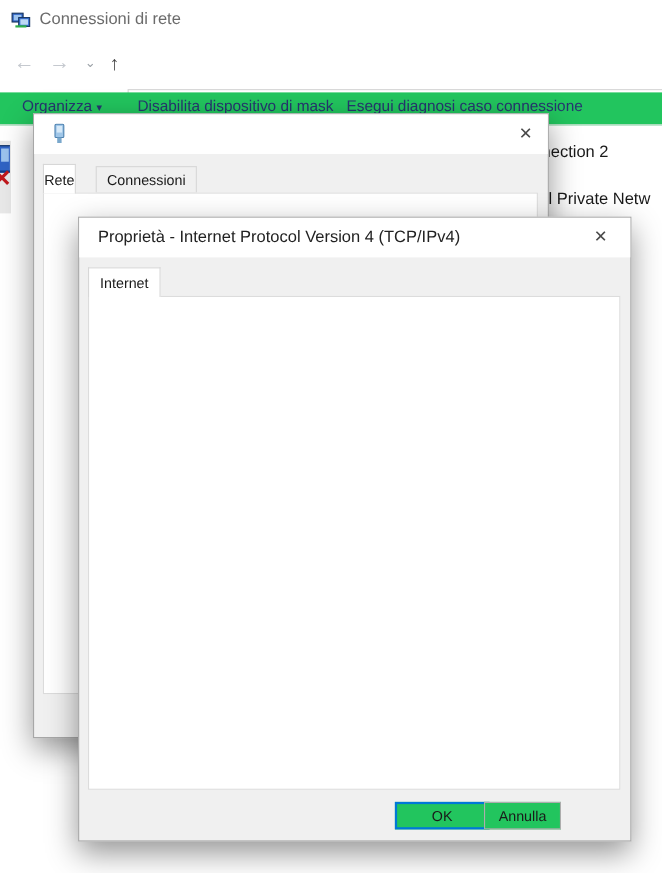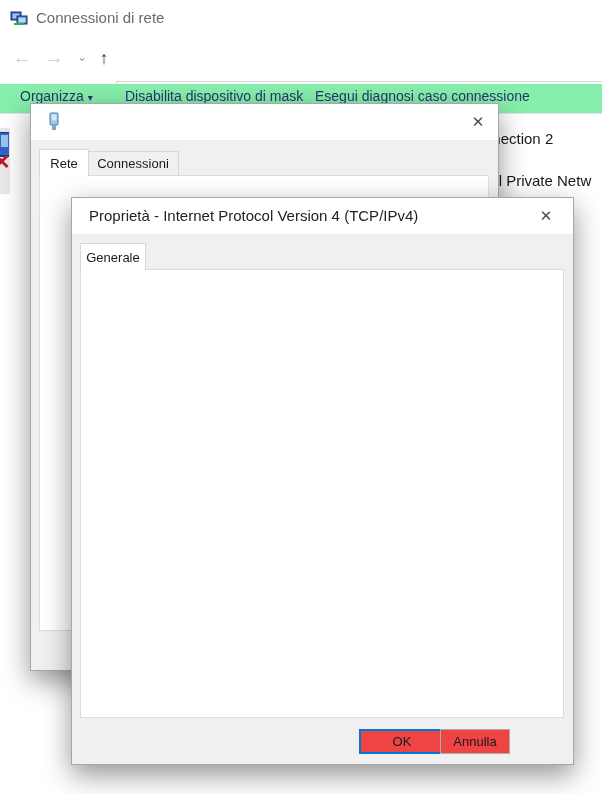--- a/index.html
+++ b/index.html
@@ -7,21 +7,21 @@
           font-family:"Liberation Sans",sans-serif;color:#1a1a1a;}
   .abs{position:absolute;}
   
   .win-titlebar{left:0;top:0;width:602px;height:36px;background:#fff;}
   .win-title{left:36px;top:0;line-height:36px;font-size:15px;color:#6b6b6b;}
   .navbar{left:0;top:36px;width:602px;height:44px;background:#fff;}
   .nav-glyph{font-size:19px;line-height:28px;width:28px;text-align:center;cursor:default;}
   .addressbar{left:116px;top:45px;width:486px;height:28px;border:1px solid #d6d6d6;background:#fff;
               display:flex;align-items:center;padding-left:5px;font-size:14px;white-space:nowrap;overflow:hidden;}
   .crumb-sep{color:#555;margin:0 8px;font-size:13px;}
-  .toolbar{left:0;top:84px;width:602px;height:29px;background:#86efac;border-bottom:1px solid #e6e6e6;}
+  .toolbar{left:0;top:84px;width:602px;height:29px;background:#22c55e;border-bottom:1px solid #e6e6e6;}
   .tool-item{top:4px;font-size:14px;color:#26366f;white-space:nowrap;}
   .bg-item{font-size:15px;color:#191919;white-space:nowrap;}
   
   .dialog{background:#f0f0f0;border:1px solid #a7a7a7;box-shadow:0 10px 26px rgba(0,0,0,.42);}
   .dlg-titlebar{left:0;top:0;right:0;height:36px;background:#fff;}
   .dlg-title{font-size:15px;line-height:36px;color:#222;white-space:nowrap;}
   .dlg-close{font-size:15px;color:#4a4a4a;width:26px;height:26px;text-align:center;line-height:26px;cursor:default;}
   .tab{background:#f0f0f0;border:1px solid #d7d7d7;font-size:13px;text-align:center;line-height:24px;height:25px;box-sizing:border-box;z-index:1;}
   .tab.active{background:#fff;border-bottom:none;height:27px;line-height:27px;z-index:3;}
   .tabpage{background:#fff;border:1px solid #dcdcdc;box-sizing:border-box;z-index:2;}
@@ -29,21 +29,21 @@
   .lbl.dis{color:#767676;}
   .radio{width:13px;height:13px;border:1px solid #595959;border-radius:50%;background:#fff;box-sizing:border-box;}
   .radio.sel::after{content:"";position:absolute;left:2px;top:2px;width:7px;height:7px;border-radius:50%;background:#1a1a1a;}
   .checkbox{width:14px;height:14px;border:1px solid #4d4d4d;background:#fff;box-sizing:border-box;}
   .fieldset{border:1px solid #d9d9d9;border-radius:3px;box-sizing:border-box;}
   .legend{top:-9px;display:flex;align-items:center;gap:6px;background:#fff;padding:0 6px 0 2px;}
   .ipbox{border:1px solid #949494;background:#ededee;color:#8a8a8a;text-align:center;
          font-size:13px;line-height:22px;word-spacing:38px;box-sizing:border-box;}
   .dnsbox{border:1px solid #6e6e6e;background:#fff;color:#000;text-align:center;
           font-size:14px;line-height:23px;word-spacing:10px;box-sizing:border-box;}
-  .btn{background:#ef4444;border:1px solid #adadad;font-size:13px;text-align:center;box-sizing:border-box;cursor:default;}
+  .btn{background:#22c55e;border:1px solid #adadad;font-size:13px;text-align:center;box-sizing:border-box;cursor:default;}
   .btn.default{border:2px solid #0078d7;}
   
   .plist-row{height:25px;padding:5px 0 0 5px;box-sizing:border-box;}
   .checkbox.checked{position:relative;}
   .checkbox.checked::after{content:"\2714";position:absolute;left:1px;top:-2px;font-size:11px;color:#111;}
   .hscroll{position:absolute;left:1px;right:1px;bottom:1px;height:16px;background:#f1f1f1;}
   .hscroll .arrow{position:absolute;left:0;top:0;width:16px;height:16px;font-size:9px;line-height:16px;text-align:center;color:#595959;background:#f1f1f1;}
 </style>
 </head>
 <body>
@@ -103,21 +103,21 @@
 
   <div class="abs dialog" style="left:30px;top:103px;width:467px;height:566px;z-index:2">
     <div class="abs dlg-titlebar">
       <svg class="abs" style="left:16px;top:8px" width="14" height="20" viewBox="0 0 14 20">
         <rect x="3" y="1" width="8" height="12" rx="1" fill="#9fc6e8" stroke="#4a7fae" stroke-width="1"></rect>
         <rect x="4.5" y="2.5" width="5" height="6" fill="#d6e9f8"></rect>
         <rect x="5" y="13" width="4" height="5" fill="#7aa8cc"></rect>
       </svg>
       <div class="abs dlg-close" style="left:434px;top:5px">✕</div>
     </div>
-    <div class="abs tab active" style="left:8px;top:45px;width:50px">Rete</div>
+    <div class="abs tab active" style="left:8px;top:45px;width:30px">Rete</div>
     <div class="abs tab" style="left:56px;top:47px;width:92px">Connessioni</div>
     <div class="abs tabpage" style="left:8px;top:71px;width:450px;height:456px"></div>
 
     <div class="abs lbl" style="left:16px;top:80px">Connetti utilizzando:</div>
     <div class="abs" style="left:10px;top:101px;width:437px;height:32px;background:#fff;border:1px solid #b0b0b0;box-sizing:border-box">
       <svg class="abs" style="left:7px;top:4px" width="20" height="24" viewBox="0 0 20 24">
         <rect x="2" y="2" width="14" height="16" fill="#2f63c4" stroke="#16345e" stroke-width="1"></rect>
         <rect x="4" y="4" width="10" height="9" fill="#9cc3ee"></rect>
         <rect x="4" y="19" width="12" height="3" fill="#2fae4a"></rect>
       </svg>
@@ -138,21 +138,21 @@
     <div class="abs" style="left:10px;top:411px;width:29px;height:22px;background:#d2d2d2;border:1px solid #a0a0a0;box-sizing:border-box"></div>
     <div class="abs" style="left:34px;top:423px;width:9px;height:19px;background:#2b4aa0;border:2px solid #cf9e62;box-sizing:border-box"></div>
     <div class="abs fieldset" style="left:16px;top:433px;width:426px;height:70px;background:#fff"></div>
   </div>
 
   <div class="abs dialog" style="left:71px;top:197px;width:501px;height:566px;z-index:3">
     <div class="abs dlg-titlebar">
       <div class="abs dlg-title" style="left:17px">Proprietà - Internet Protocol Version 4 (TCP/IPv4)</div>
       <div class="abs dlg-close" style="left:461px;top:5px">✕</div>
     </div>
-    <div class="abs tab active" style="left:8px;top:45px;width:66px">Generale</div>
+    <div class="abs tab active" style="left:8px;top:45px;width:66px">Internet</div>
     <div class="abs tabpage" style="left:8px;top:71px;width:484px;height:449px"></div>
 
     <div class="abs lbl" style="left:19px;top:85px;width:470px;white-space:normal;line-height:1.42">È possibile ottenere l'assegnazione automatica delle impostazioni IP se la rete supporta tale caratteristica. In caso contrario, sarà necessario richiedere all'amministratore di rete le impostazioni IP corrette.</div>
 
     <div class="abs radio sel" style="left:28px;top:170px"></div>
     <div class="abs lbl" style="left:48px;top:168px">Ottieni automaticamente un indirizzo IP</div>
 
     <div class="abs fieldset" style="left:18px;top:196px;width:464px;height:114px">
       <div class="abs legend" style="left:6px">
         <span class="radio" style="position:relative"></span>

